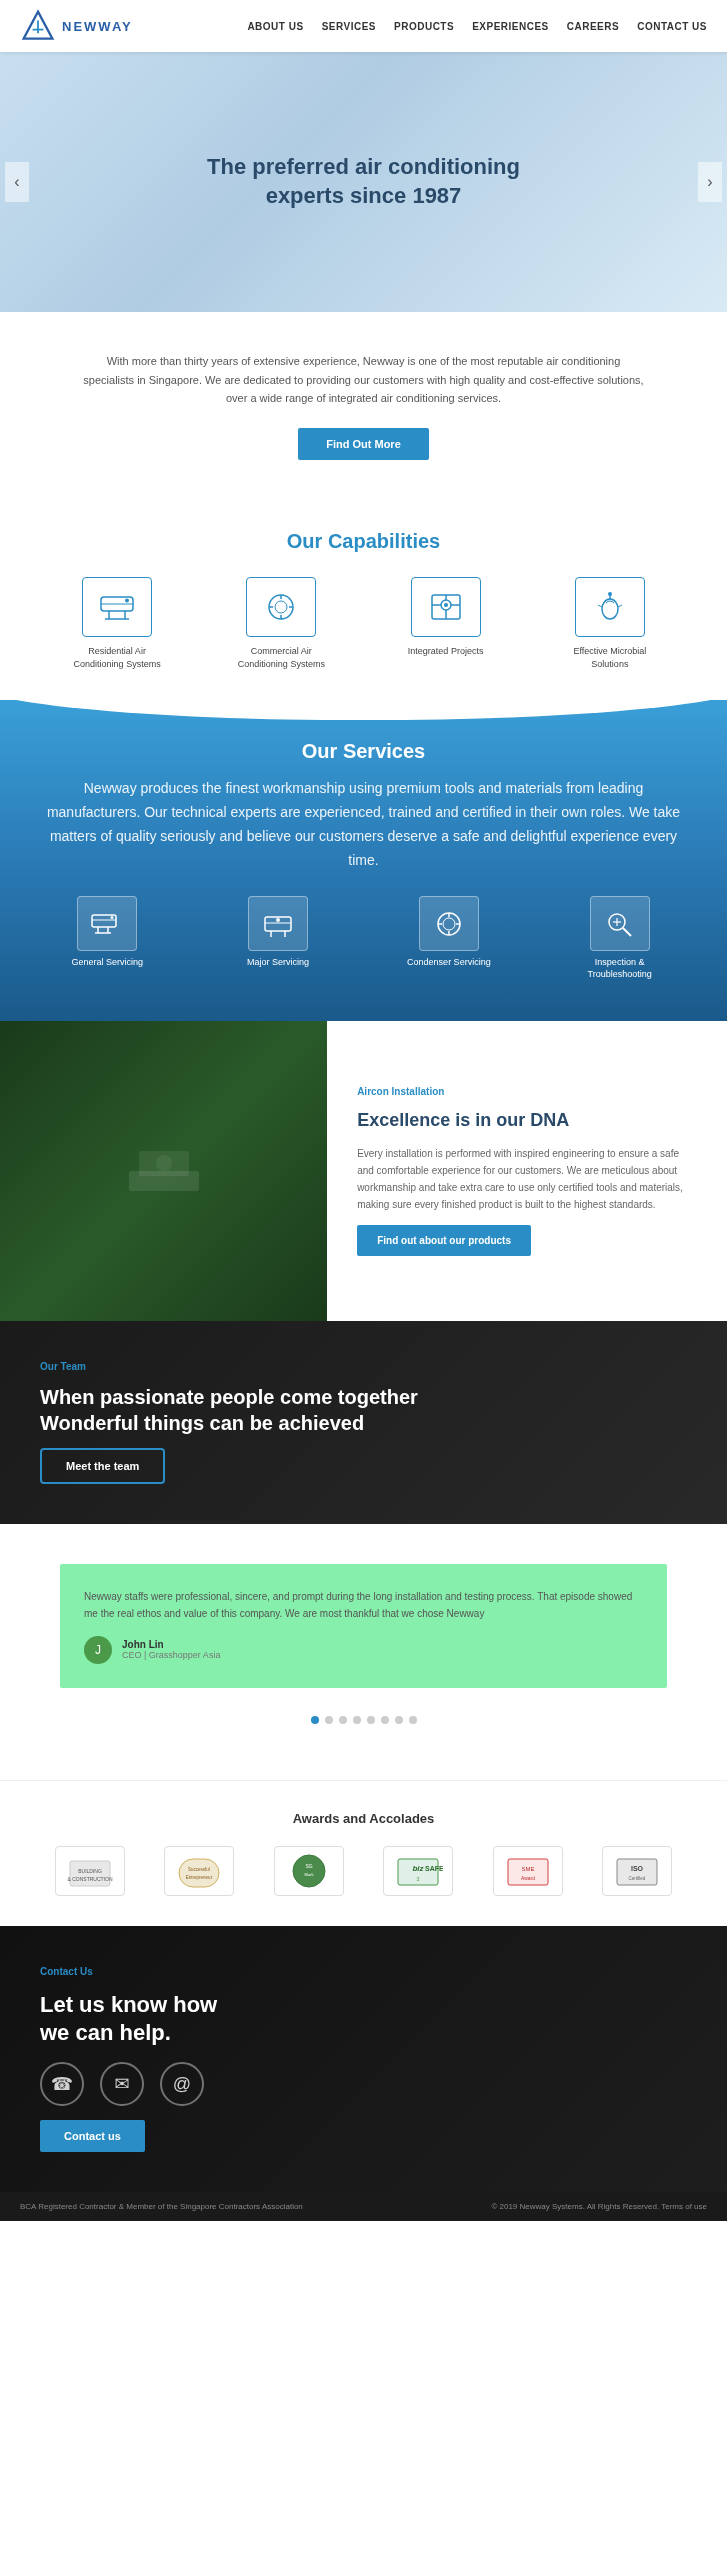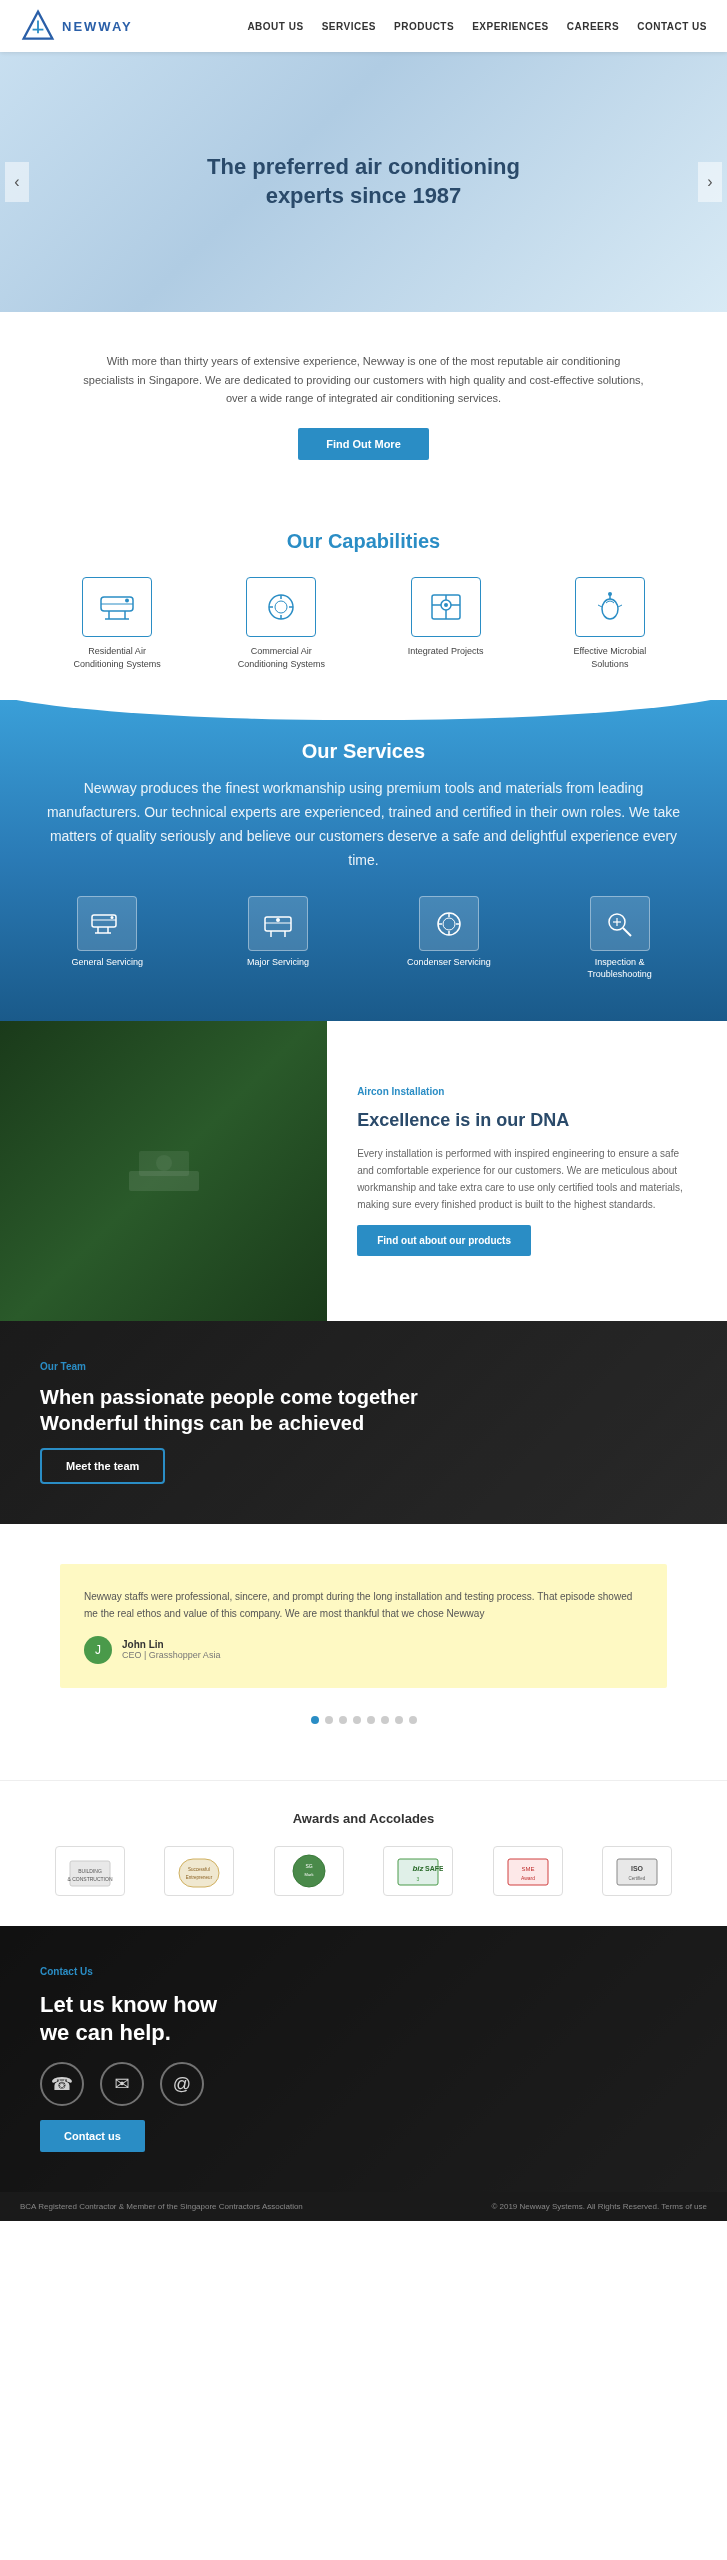--- a/index.html
+++ b/index.html
@@ -138,21 +138,21 @@
       padding: 10px 24px; font-size: 11px; font-weight: 600;
       cursor: pointer; border-radius: 4px; align-self: flex-start;
     }
 
     
     .testimonials-section {
       padding: 40px 60px; background: #fff; text-align: center;
     }
     .testimonials-section h2 { font-size: 20px; color: #333; font-weight: 400; margin-bottom: 24px; }
     .testimonial-box {
-      background: #fef9c3; padding: 24px; border-radius: 2px;
+      background: #86efac; padding: 24px; border-radius: 2px;
       text-align: left; margin-bottom: 28px;
     }
     .testimonial-box p { font-size: 10px; color: #555; line-height: 1.7; }
     .testimonial-author {
       display: flex; align-items: center; gap: 10px; margin-top: 14px;
     }
     .author-avatar {
       width: 28px; height: 28px; border-radius: 50%;
       background: #4a9a4a; display: flex; align-items: center; justify-content: center;
       font-size: 12px; color: #fff;

